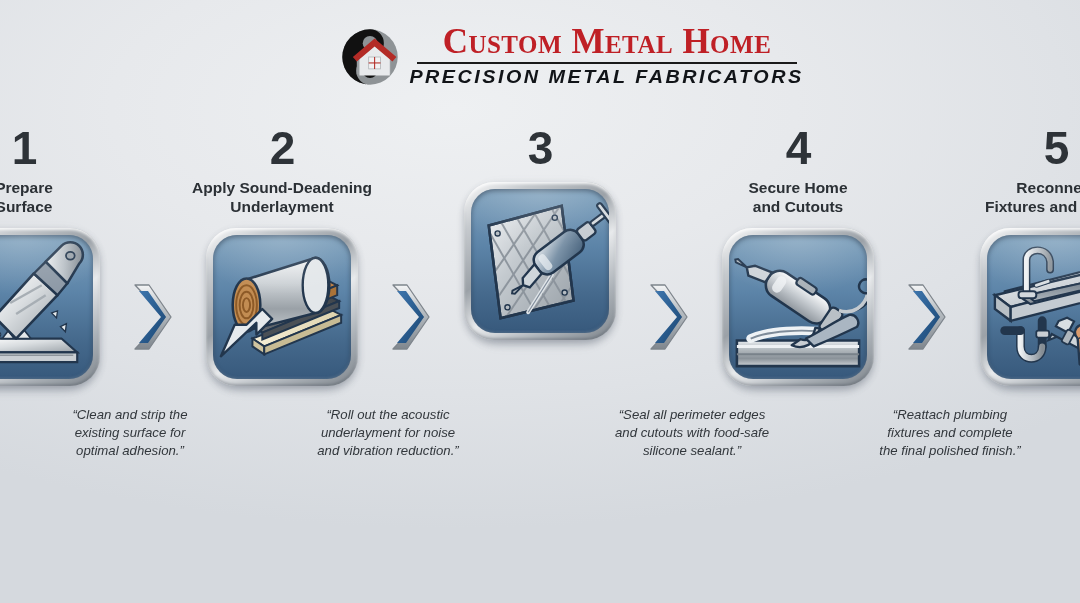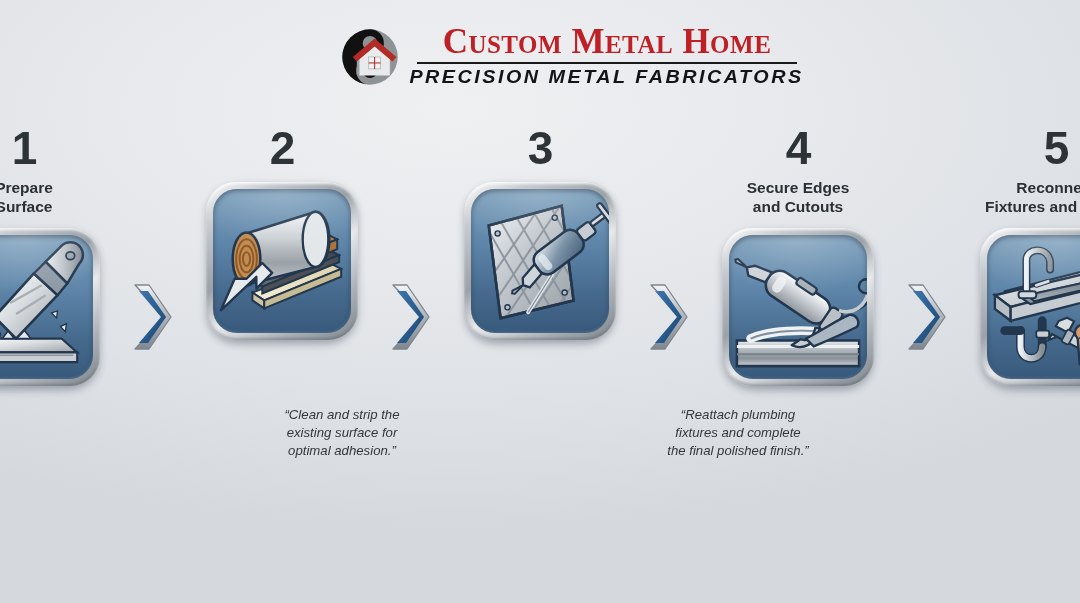--- a/index.html
+++ b/index.html
@@ -291,20 +291,22 @@
             <stop offset="1" stop-color="#1d4671"></stop>
           </linearGradient>
         </defs>
         <path d="M4 4 L34 36 L4 68 L18 68 L40 36 L18 4 Z" fill="url(#arrF)" stroke="#7e858c" stroke-width="1.3" stroke-linejoin="round"></path>
         <path d="M8 10 L30 36 L8 62 L17 62 L35 36 L17 10 Z" fill="url(#arrB)"></path>
       </svg>
     </div>
 
     <div class="step">
       <div class="step-number">2</div>
+      <div class="step-title">Apply Sound-Deadening
+Underlayment</div>
       <div class="panel-wrap">
         <div class="panel-shadow"></div>
         <div class="panel">
           <div class="panel-inner">
             <svg viewBox="0 0 140 144">
               <defs>
                 <linearGradient id="rollG" x1="0" y1="0" x2="0" y2="1">
                   <stop offset="0" stop-color="#f3f5f6"></stop>
                     <stop offset="0.35" stop-color="#cdd2d6"></stop>
                   <stop offset="0.7" stop-color="#9aa1a7"></stop>
@@ -434,21 +436,21 @@
 
     <div class="arrow">
       <svg viewBox="0 0 44 72">
         <path d="M4 4 L34 36 L4 68 L18 68 L40 36 L18 4 Z" fill="url(#arrF)" stroke="#7e858c" stroke-width="1.3" stroke-linejoin="round"></path>
         <path d="M8 10 L30 36 L8 62 L17 62 L35 36 L17 10 Z" fill="url(#arrB)"></path>
       </svg>
     </div>
 
     <div class="step">
       <div class="step-number">4</div>
-      <div class="step-title">Secure Edges
+      <div class="step-title">Secure Home
 and Cutouts</div>
       <div class="panel-wrap">
         <div class="panel-shadow"></div>
         <div class="panel">
           <div class="panel-inner">
             <svg viewBox="0 0 140 144">
               <defs>
                 <linearGradient id="gunG" x1="0" y1="0" x2="0" y2="1">
                   <stop offset="0" stop-color="#fafbfc"></stop>
                     <stop offset="0.45" stop-color="#c9ced3"></stop>
@@ -570,22 +572,32 @@
 
   </div>
 
   <div class="captions">
     <div class="caption-slot">
       <div class="caption">“Clean and strip the
 existing surface for
 optimal adhesion.”</div>
     </div>
     <div class="caption-gap"></div>
+    <div class="caption-slot">
+      <div class="caption">“Roll out the acoustic
+underlayment for noise
+and vibration reduction.”</div>
+    </div>
     <div class="caption-gap"></div>
     <div class="caption-gap"></div>
+    <div class="caption-slot">
+      <div class="caption">“Seal all perimeter edges
+and cutouts with food-safe
+silicone sealant.”</div>
+    </div>
     <div class="caption-gap"></div>
     <div class="caption-slot">
       <div class="caption">“Reattach plumbing
 fixtures and complete
 the final polished finish.”</div>
     </div>
   </div>
 
 </div>
 

